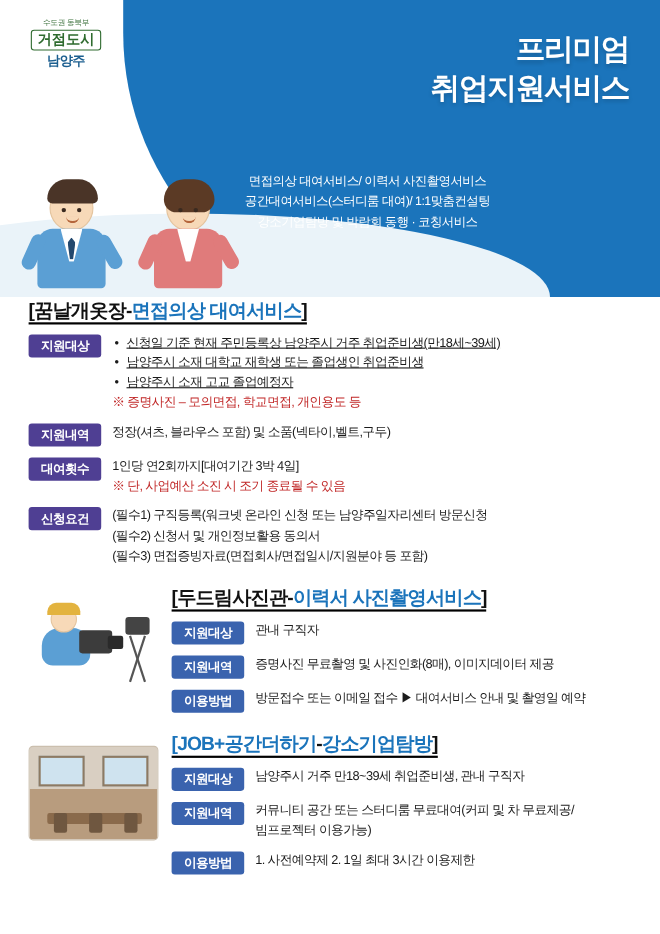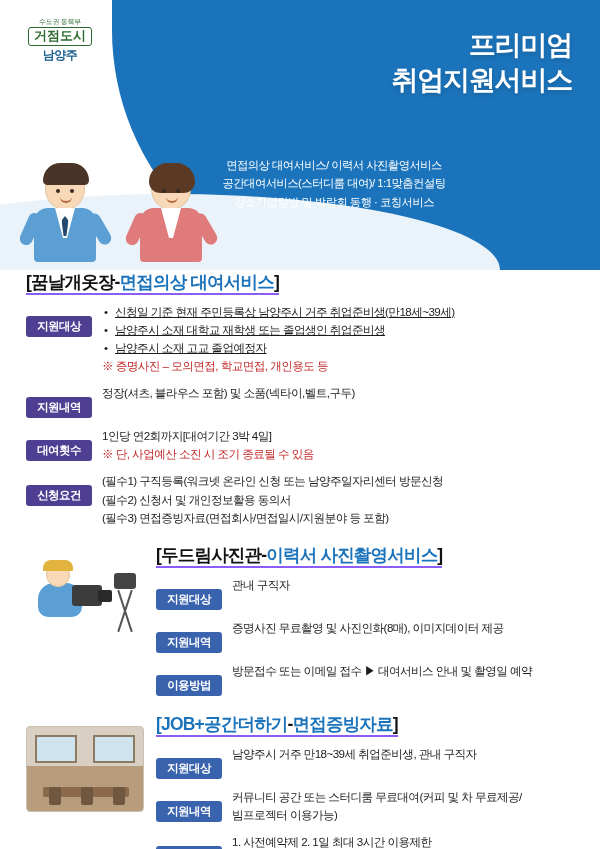--- a/index.html
+++ b/index.html
@@ -188,42 +188,42 @@
   }
   .sec-title {
     font-size: 17.5px;
     font-weight: bold;
     letter-spacing: -0.8px;
     color: #111;
     margin: 0;
   }
   .sec-title .blue { color: #1b74bb; }
   .sec-title .underline {
-    border-bottom: 2px solid #8b5cf6;
+    border-bottom: 2px solid #000000;
     padding-bottom: 1px;
   }
 
   .row {
     display: flex;
     align-items: flex-start;
     margin-top: 9px;
   }
   .tag {
     flex: 0 0 auto;
     min-width: 66px;
     background: #4f3f93;
     color: #fff;
     font-size: 11.5px;
     font-weight: bold;
     letter-spacing: -0.6px;
     text-align: center;
     padding: 3px 7px;
     border-radius: 3px;
     margin-right: 10px;
-    margin-top: 13px;
+    margin-top: 1px;
   }
   .tag.blue { background: #3a63ae; }
   .body-text {
     flex: 1 1 auto;
     font-size: 11.6px;
     line-height: 1.56;
     letter-spacing: -0.55px;
     color: #1b1b1b;
   }
   .body-text ul { margin: 0; padding-left: 13px; text-decoration: underline; }
@@ -447,21 +447,21 @@
   <div class="thumb room">
     <div class="room-win"></div>
     <div class="room-win2"></div>
     <div class="room-table"></div>
     <div class="room-chair" style="left:22px"></div>
     <div class="room-chair" style="left:54px"></div>
     <div class="room-chair" style="left:86px"></div>
   </div>
   <div class="sec-col">
     <h2 class="sec-title">
-      <span class="underline"><span class="blue">[JOB+공간더하기</span><span>-</span><span class="blue">면접증빙자료</span><span>]</span></span>
+      <span class="underline"><span class="blue">[JOB+공간더하기</span><span>-</span><span class="blue">강소기업탐방</span><span>]</span></span>
     </h2>
     <div class="row">
       <div class="tag blue">지원대상</div>
       <div class="body-text">남양주시 거주 만18~39세 취업준비생, 관내 구직자</div>
     </div>
     <div class="row">
       <div class="tag blue">지원내역</div>
       <div class="body-text">
         <div>커뮤니티 공간 또는 스터디룸 무료대여(커피 및 차 무료제공/</div>
         <div>빔프로젝터 이용가능)</div>

